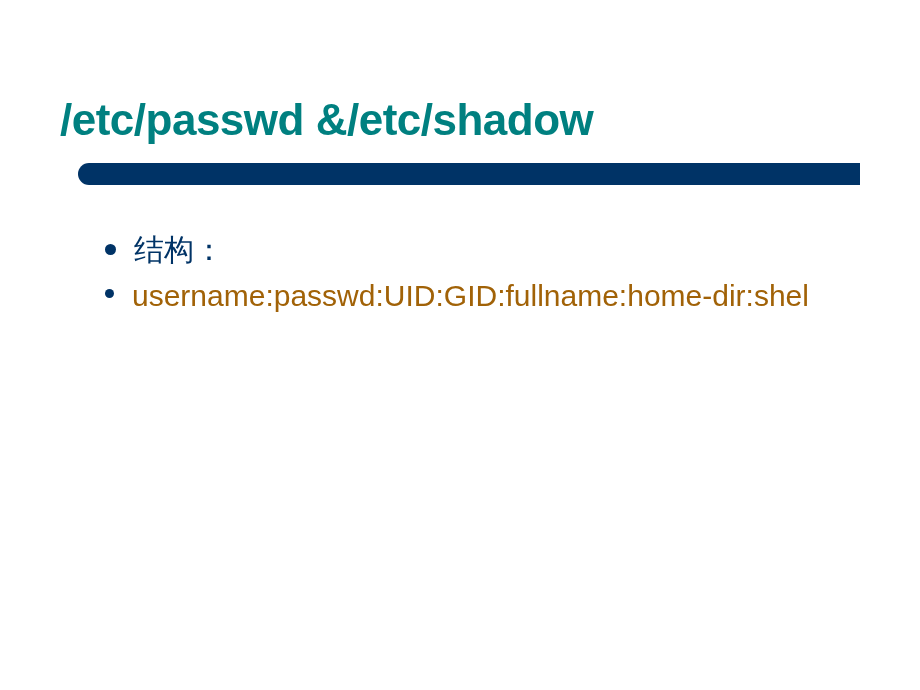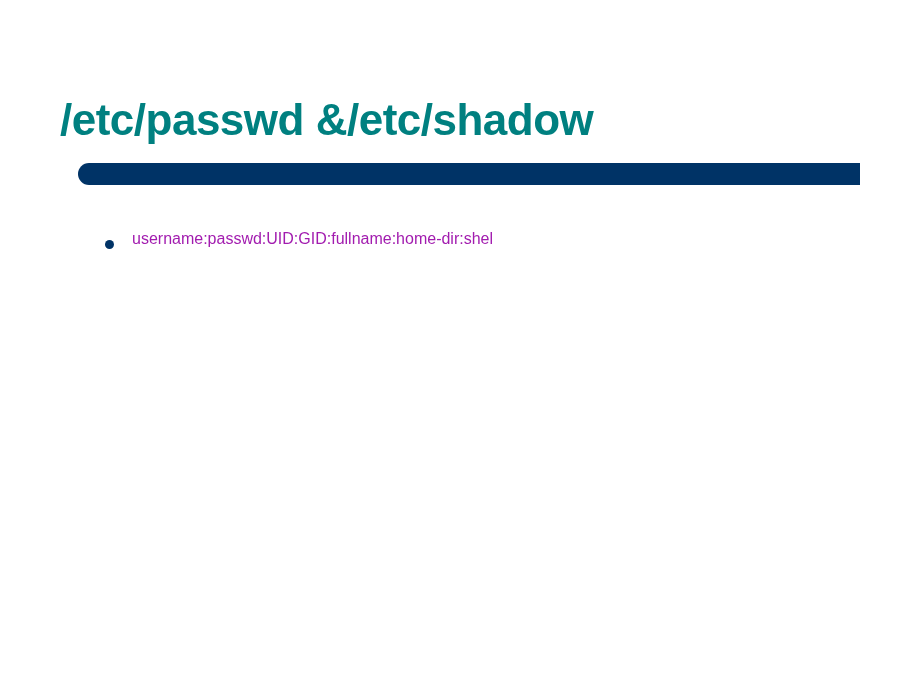--- a/index.html
+++ b/index.html
@@ -72,34 +72,38 @@
       height: 9px;
       margin-top: 10px;
       margin-right: 18px;
     }
     .bullet-text-large {
       font-size: 30px;
       color: #003366;
       font-family: "SimSun", "Microsoft YaHei", serif;
     }
     .bullet-text-small {
-      font-size: 16px;
-      color: #a21caf;
+      font-size: 30px;
+      color: #a16207;
       font-family: Arial, sans-serif;
     }
   </style>
 </head>
 <body>
 
 <div class="slide">
   <div class="title-area">
     <h1 class="slide-title">/etc/passwd &amp;/etc/shadow</h1>
     <div class="divider-container">
       <div class="divider-bar divider-bar-main"></div>
     </div>
   </div>
   <div class="content-area">
     <div class="bullet-item">
+      <div class="bullet-dot"></div>
+      <div class="bullet-text-large">结构：</div>
+    </div>
+    <div class="bullet-item">
       <div class="bullet-dot small"></div>
       <div class="bullet-text-small">username:passwd:UID:GID:fullname:home-dir:shel</div>
     </div>
   </div>
 </div>
 
 </body></html>

